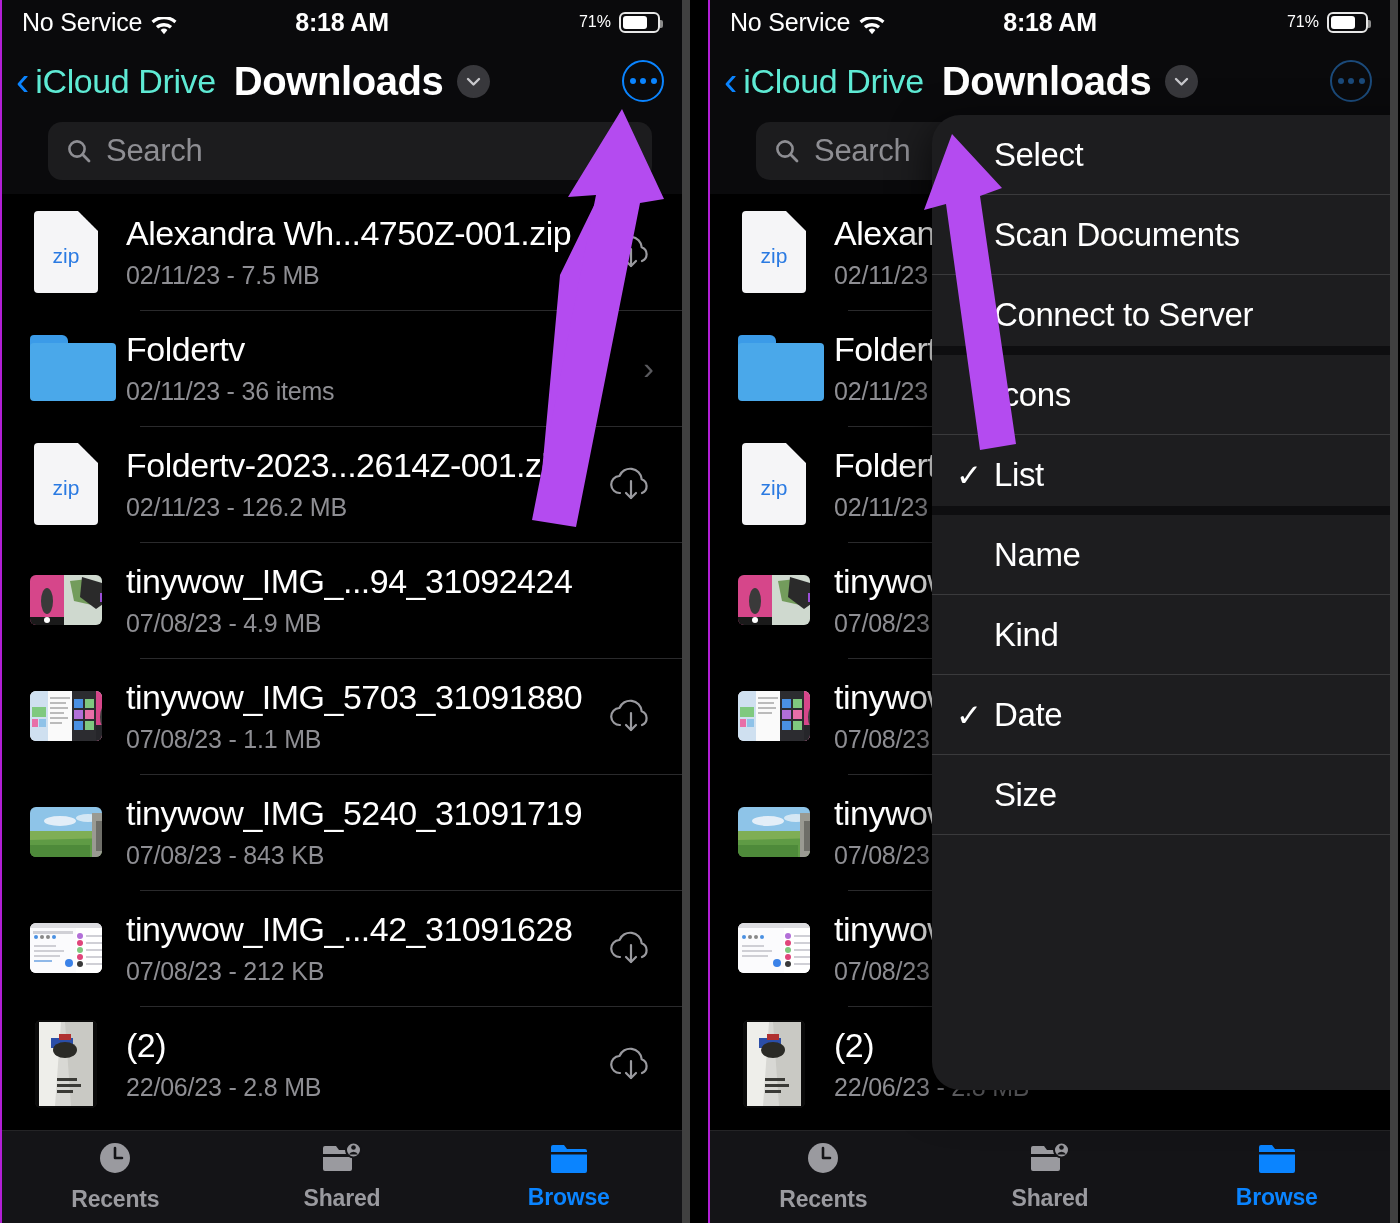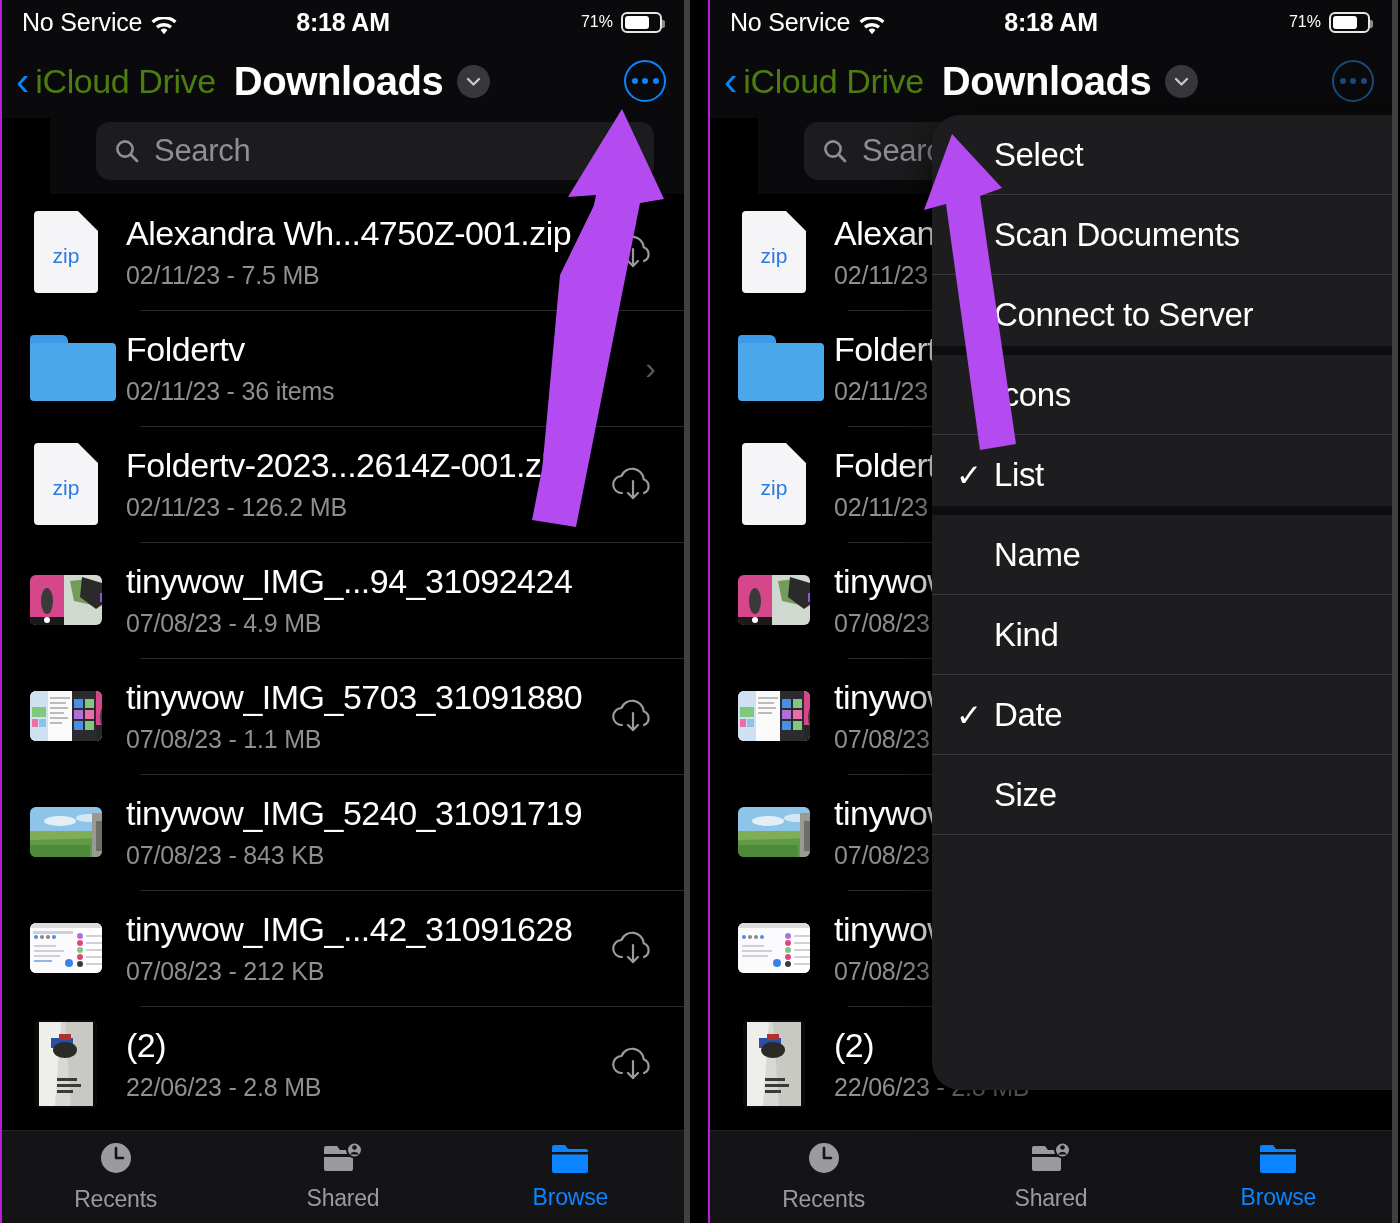--- a/index.html
+++ b/index.html
@@ -11,21 +11,21 @@
   }
   .stage { position: relative; width: 1400px; height: 1223px; display: flex; background:#000; }
 
   
   .panel {
     position: relative;
     width: 690px; height: 1223px;
     background: #000;
     overflow: hidden;
     border-left: 2px solid #b21fd6;
-    border-right: 6px solid #404040;
+    border-right: 8px solid #404040;
   }
   .panel.left  { margin-left: 0px; }
   .panel.right { margin-left: 18px; }
 
   
   .statusbar {
     position: relative; height: 44px;
     display: flex; align-items: center;
     padding: 0 22px 0 20px;
     color: #fff;
@@ -39,37 +39,37 @@
   .batt::after{ content:''; position:absolute; right:-5px; top:6px; width:3px; height:8px; background:#8a8a8a; border-radius:0 2px 2px 0;}
   .batt i { position:absolute; left:2px; top:2px; bottom:2px; width:66%; background:#fff; border-radius:3px; display:block;}
 
   
   .navbar {
     position: relative; height: 74px;
     display: flex; align-items: center; padding: 0 18px 0 14px;
     background: #0a0a0c;
   }
   .backchev { color: #0a84ff; font-size: 40px; line-height: 1; font-weight: 300; margin-right: 6px; display:flex; align-items:center;}
-  .back-label { color: #4d7c0f; font-size: 34px; letter-spacing: -0.4px; }
+  .back-label { color: #5eead4; font-size: 34px; letter-spacing: -0.4px; }
   .folder-title { color: #fff; font-size: 40px; font-weight: 700; margin-left: 18px; letter-spacing: -0.4px;}
   .title-chev {
     margin-left: 14px; width: 33px; height: 33px; border-radius: 50%;
     background: #38383c; display: flex; align-items: center; justify-content: center;
   }
   .title-chev svg { width: 17px; height: 17px; }
   .more-btn {
     margin-left: auto; width: 42px; height: 42px; border-radius: 50%;
     border: 2.5px solid #0a84ff; display: flex; align-items: center; justify-content: center; gap: 4.5px;
   }
   .more-btn span { width: 6px; height: 6px; border-radius: 50%; background: #0a84ff; display:block;}
   .more-btn.dim { border-color: #1b4a7a; }
   .more-btn.dim span { background: #1b4a7a; }
 
   
-  .searchwrap { padding: 4px 30px 14px 46px; background:#0a0a0c;margin-left:48px;}
+  .searchwrap { padding: 4px 30px 14px 46px; background:#0a0a0c;}
   .searchbar {
     height: 58px; background: #1c1c1e; border-radius: 14px;
     display: flex; align-items: center; padding: 0 18px; gap: 14px;
   }
   .searchbar .sq { width: 26px; height: 26px; flex: none; }
   .searchbar .ph { color: #8e8e93; font-size: 31px; letter-spacing: -0.3px;}
   .searchbar .mic { margin-left: auto; width: 22px; height: 32px; flex:none;}
 
   
   .filelist { position: relative; background: #000; }
@@ -101,21 +101,21 @@
   .rowtext .meta { color: #8e8e93; font-size: 25px; margin-top: 8px; letter-spacing: -0.2px;}
   .rowacc { width: 56px; flex:none; display:flex; align-items:center; justify-content:flex-end; }
   .cloud-dl { width: 46px; height: 38px; }
   .chev-r { color: #5a5a5e; font-size: 32px; font-weight: 400;}
 
   
   .tabbar {
     position: absolute; left: 0; right: 0; bottom: 0; height: 93px;
     background: #141417; display: flex; border-top: 1px solid #242426;
   }
-  .tab { flex: 1; display: flex; flex-direction: column; align-items: center; justify-content: center; gap: 7px;}
+  .tab { flex: 1; display: flex; flex-direction: column; align-items: center; justify-content: center; gap: 7px; font-weight: bold;}
   .tab .lbl { font-size: 23px; letter-spacing: -0.2px; }
   .tab.inactive .lbl { color: #9a9a9f; }
   .tab.active .lbl { color: #0a84ff; }
 
   
   .arrow { position: absolute; pointer-events: none; z-index: 40; }
 
   
   .ctxmenu {
     position: absolute; left: 222px; top: 115px; width: 530px; height: 975px;

